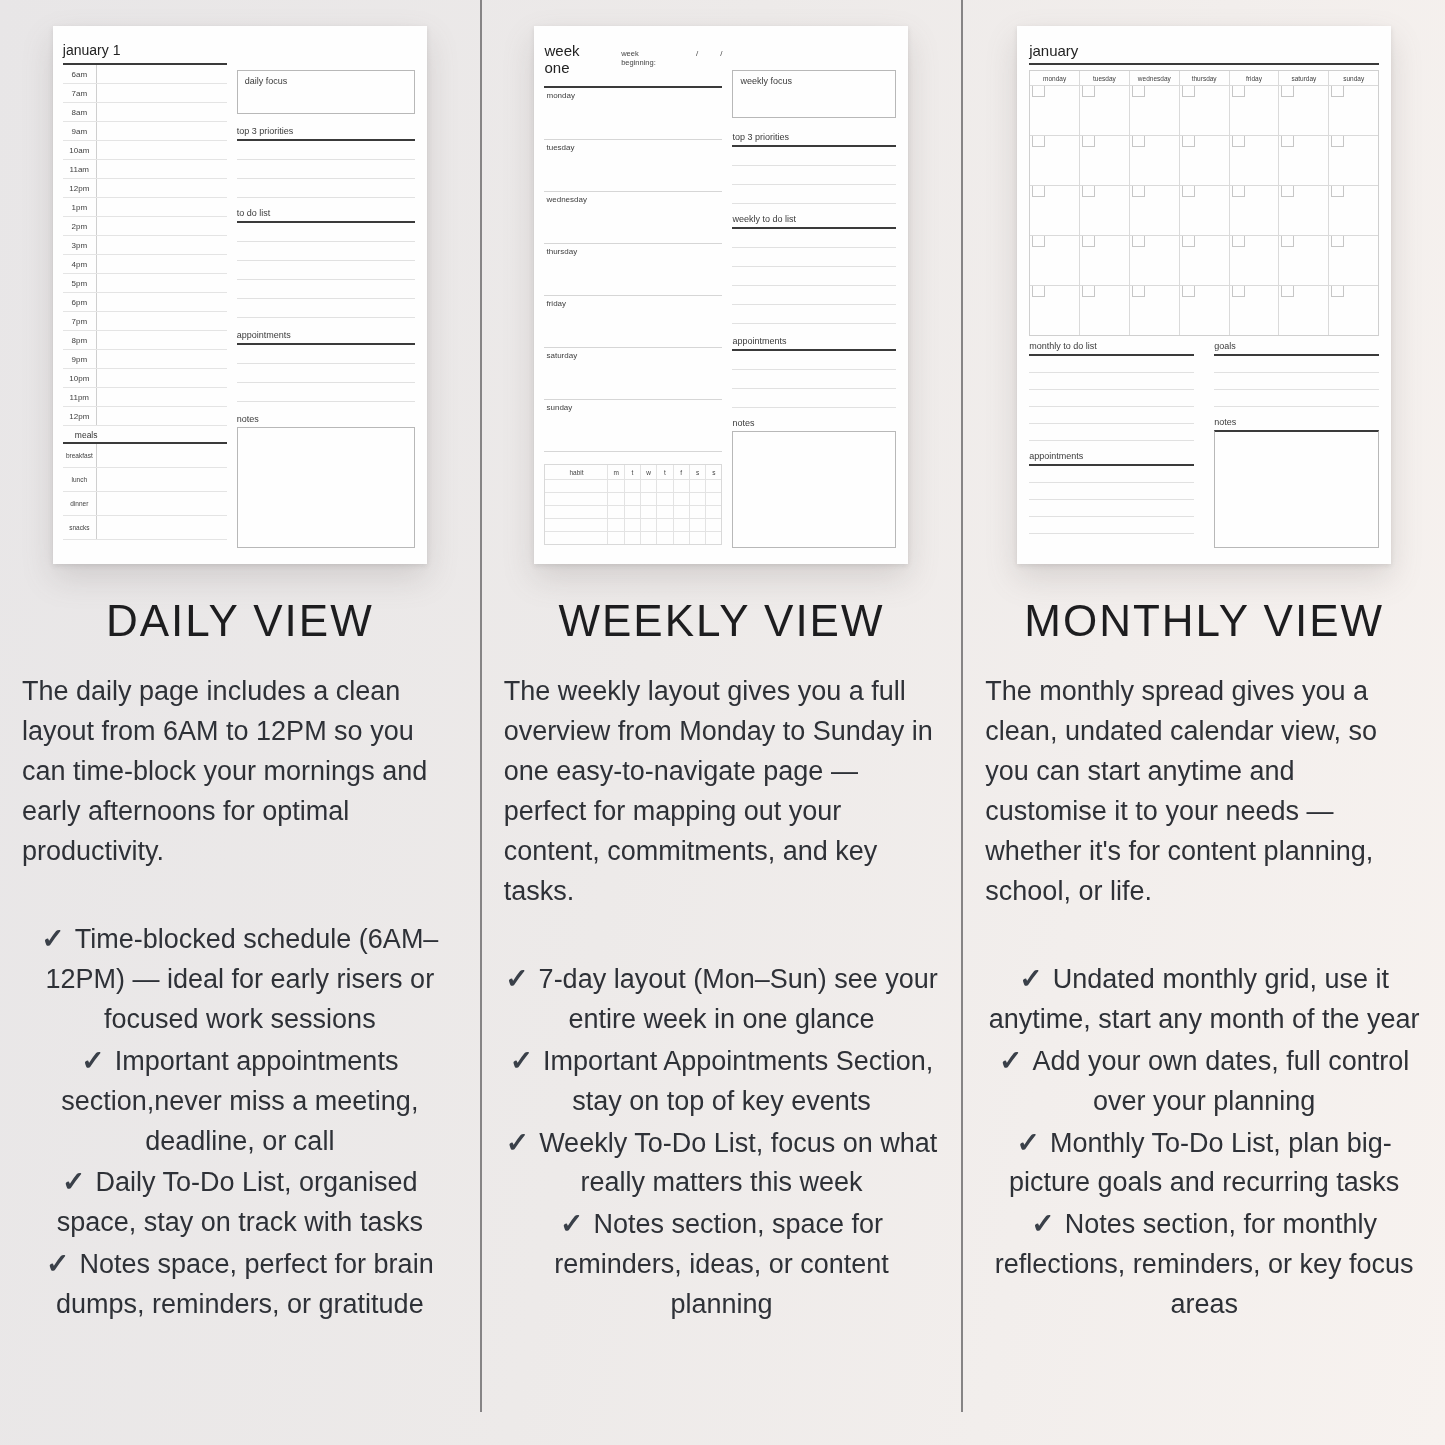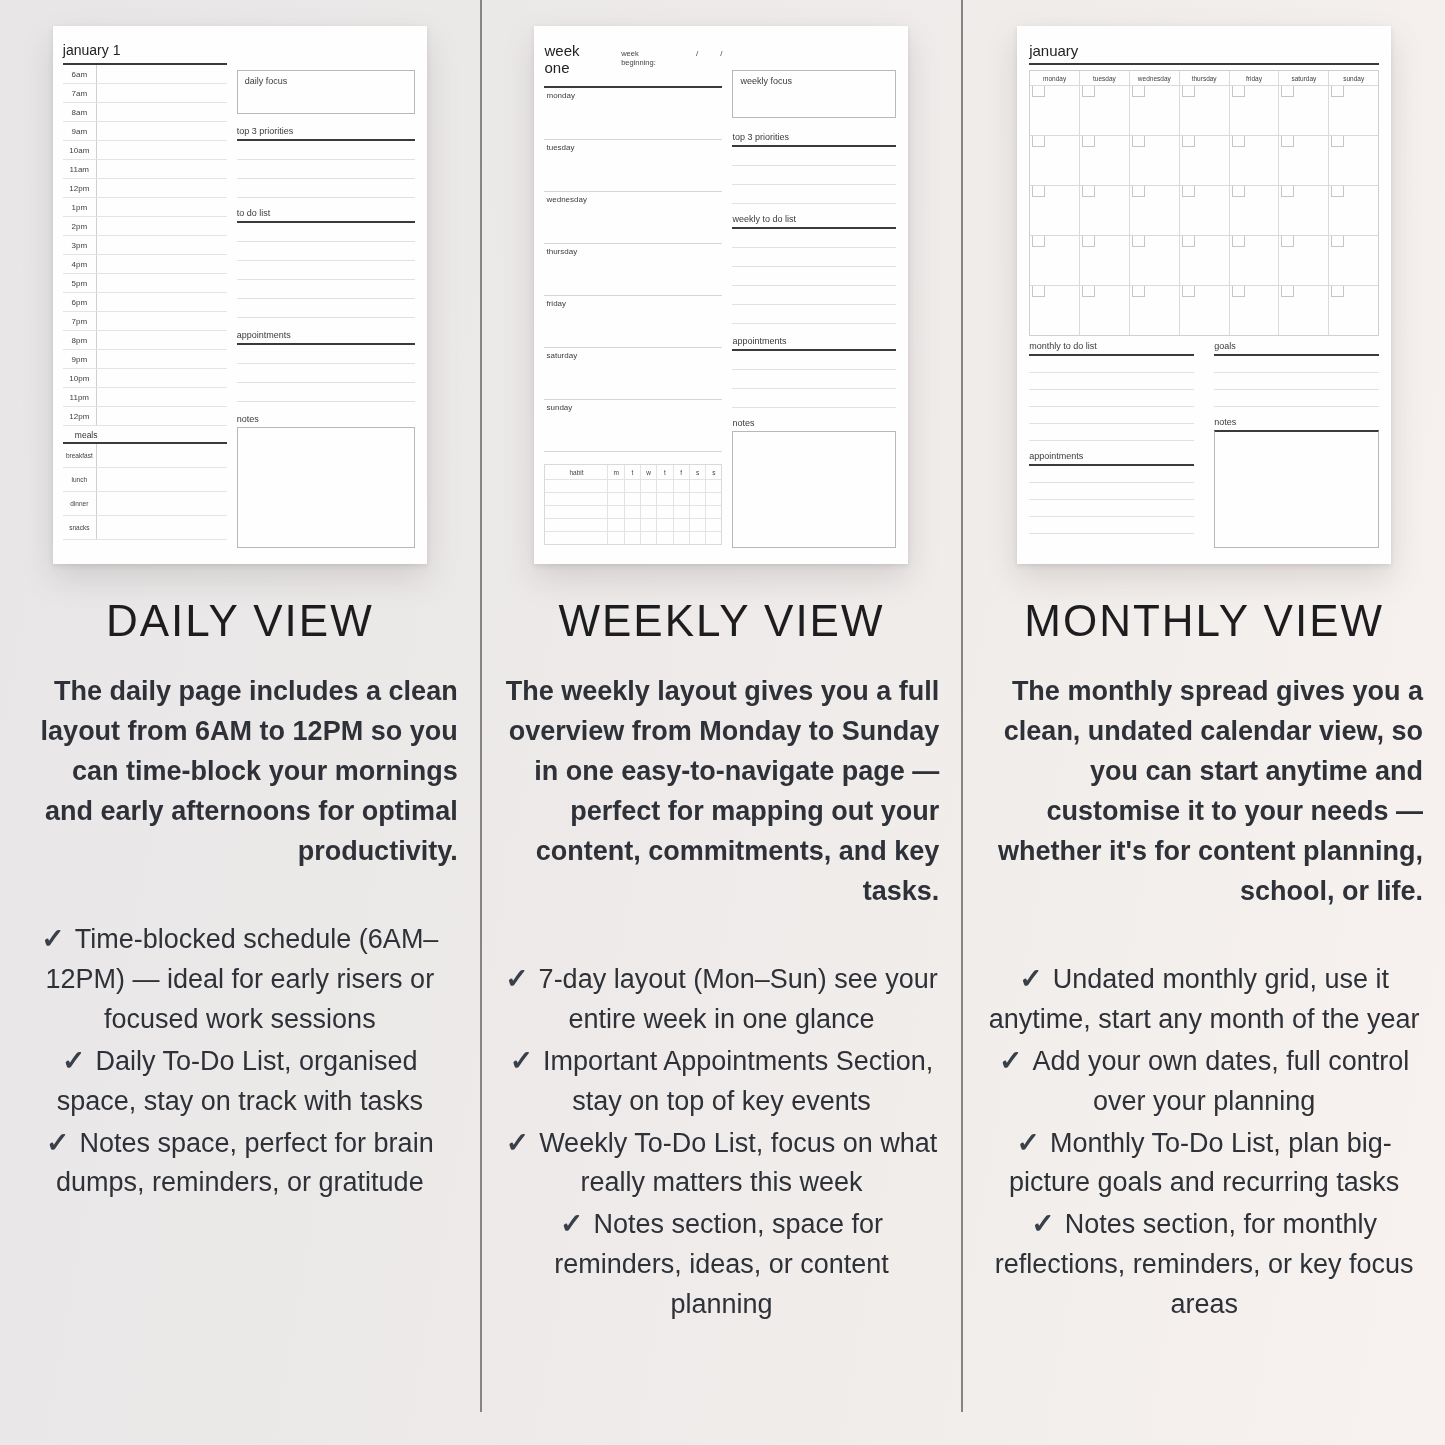--- a/index.html
+++ b/index.html
@@ -70,22 +70,22 @@
   .cal-row.hdr .cal-cell { height:14px; border-top:none; font-size:6.5px; color:#3e3e3e;
                            display:flex; align-items:center; justify-content:center; }
   .datebox { display:block; width:13px; height:11px; border:1px solid #c6c6c6; border-top:none; margin-left:2px; }
   .m-bottom { display:flex; gap:20px; margin-top:5px; flex:1; }
   .m-col { flex:1; display:flex; flex-direction:column; }
   .nbox.dark-top { border-top:2px solid #3a3a3a; }
 
   
   .view-heading { margin-top:32px; text-align:center; font-size:44px; font-weight:400;
                   letter-spacing:2px; color:#1d1d1f; }
-  .view-desc { margin:26px auto 0; max-width:445px; text-align:right; font-size:27px;
-               line-height:1.48; color:#2e3137;font-weight:bold; }
+  .view-desc { margin:26px auto 0; max-width:445px; text-align:left; font-size:27px;
+               line-height:1.48; color:#2e3137; }
   .bullets { margin:46px auto 0; max-width:460px; font-size:27px; line-height:1.48; color:#2e3137; }
   .bullet { text-align:center; }
   .check { font-weight:bold; color:#3a4049; margin-right:10px; font-size:28px; }
 
   
   .footer { position:absolute; left:0; right:0; top:1468px; transform:translateY(-50%);
             display:flex; align-items:center; }
   .fline { flex:1; height:2px; background:#8a8889; }
   .brand { margin:0 26px; font-size:27px; letter-spacing:1px; color:#1a1a1a; }
 </style>
@@ -210,20 +210,21 @@
             <div class="wline"></div>
             <div class="wline"></div>
           <div class="sec-label mt12">notes</div>
           <div class="nbox"></div>
         </div>
       </div>
       <h2 class="view-heading">DAILY VIEW</h2>
       <p class="view-desc">The daily page includes a clean layout from 6AM to 12PM so you can time-block your mornings and early afternoons for optimal productivity.</p>
       <div class="bullets">
         <div class="bullet"><span class="check">✓</span><span>Time-blocked schedule (6AM–12PM) — ideal for early risers or focused work sessions</span></div>
+        <div class="bullet"><span class="check">✓</span><span>Important appointments section,never miss a meeting, deadline, or call</span></div>
         <div class="bullet"><span class="check">✓</span><span>Daily To-Do List, organised space, stay on track with tasks</span></div>
         <div class="bullet"><span class="check">✓</span><span>Notes space, perfect for brain dumps, reminders, or gratitude</span></div>
       </div>
     </section>
 
     <section class="col divider">
       <div class="page weekly">
         <div class="w-left">
           <div class="w-hdr">
             <span class="w-title">week one</span>

